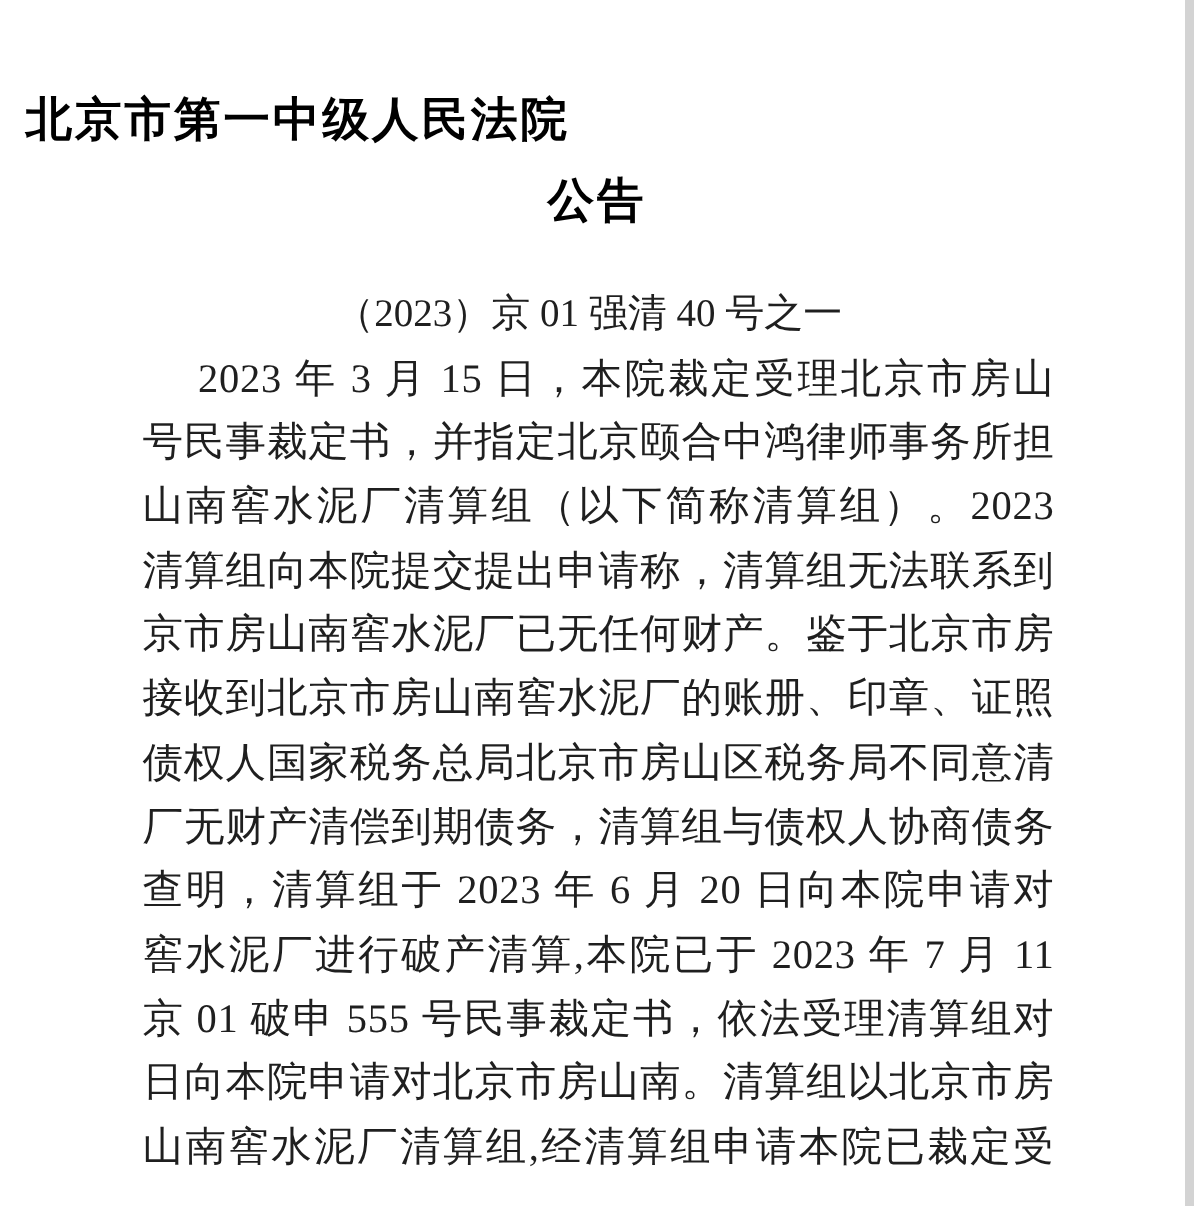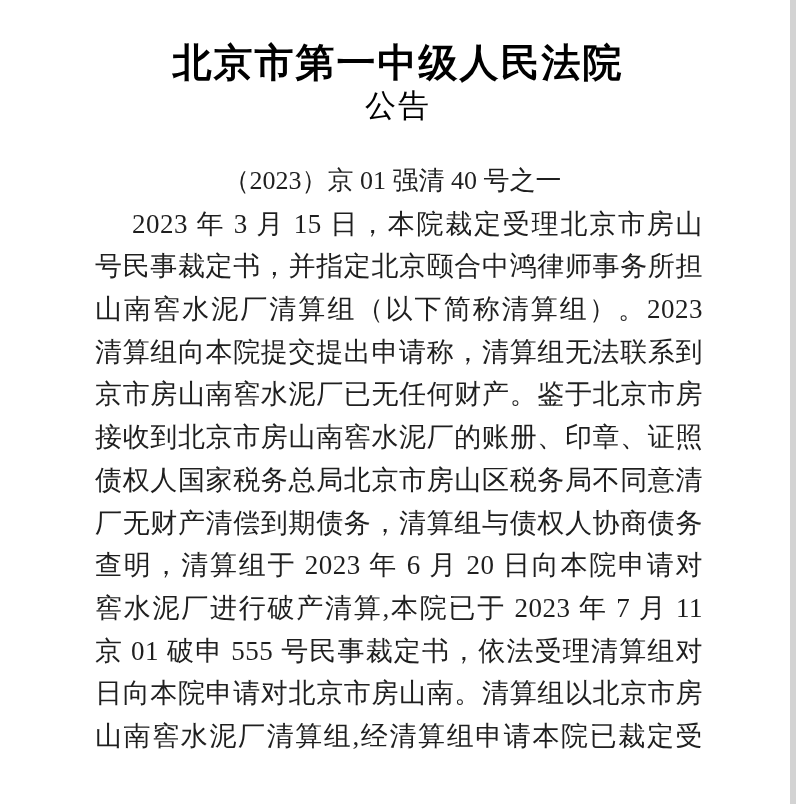--- a/index.html
+++ b/index.html
@@ -12,34 +12,34 @@
     width: 796px;
     height: 804px;
     background: #ffffff;
     overflow: hidden;
     box-sizing: border-box;
     padding-top: 44px;
     color: #1f1f1f;
     font-family: "Liberation Serif", "DejaVu Serif", serif;
   }
   .doc-title {
-    margin: 0;
-    text-align: center;
+    margin: 17px;
+    text-align: left;
     font-family: "Liberation Sans", "DejaVu Sans", sans-serif;
     font-weight: 700;
     color: #000000;
-    font-size: 39px;
+    font-size: 31px;
     line-height: 37px;
     letter-spacing: 2px;
   }
   .doc-subtitle {
     margin: 6px 0 0 0;
     text-align: center;
     font-family: "Liberation Sans", "DejaVu Sans", sans-serif;
-    font-weight: 400;
+    font-weight: 700;
     color: #000000;
     font-size: 31px;
     line-height: 37px;
     letter-spacing: 2px;
   }
   .text-column {
     margin-left: 95px;
     width: 608px;
   }
   .case-number {

